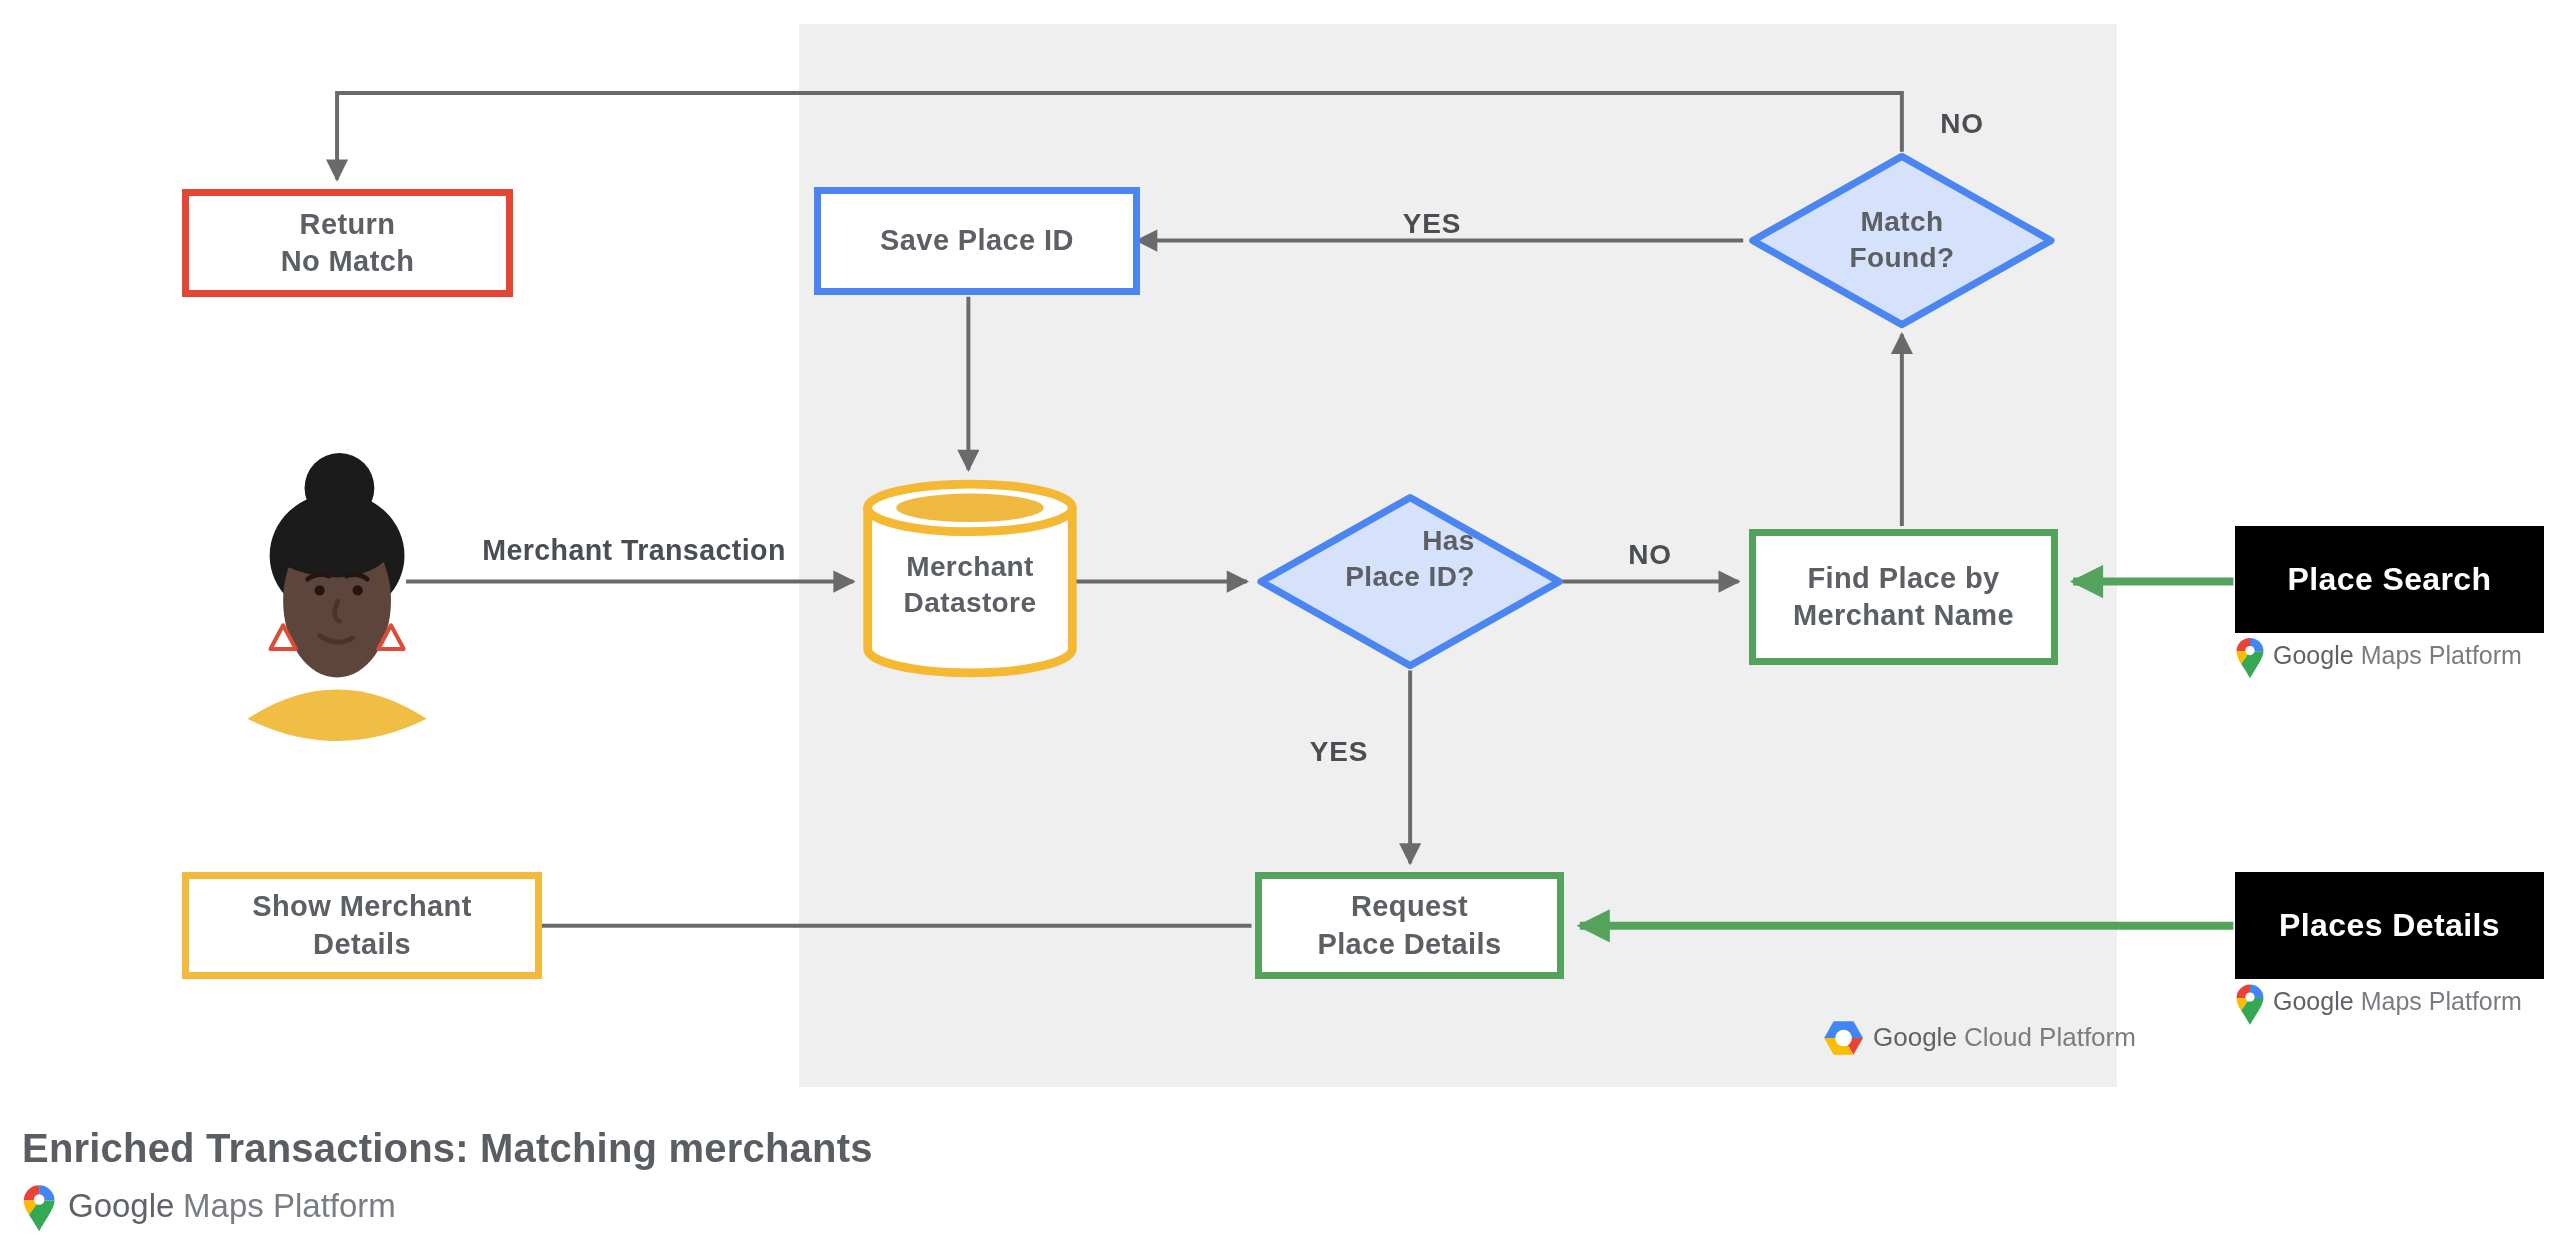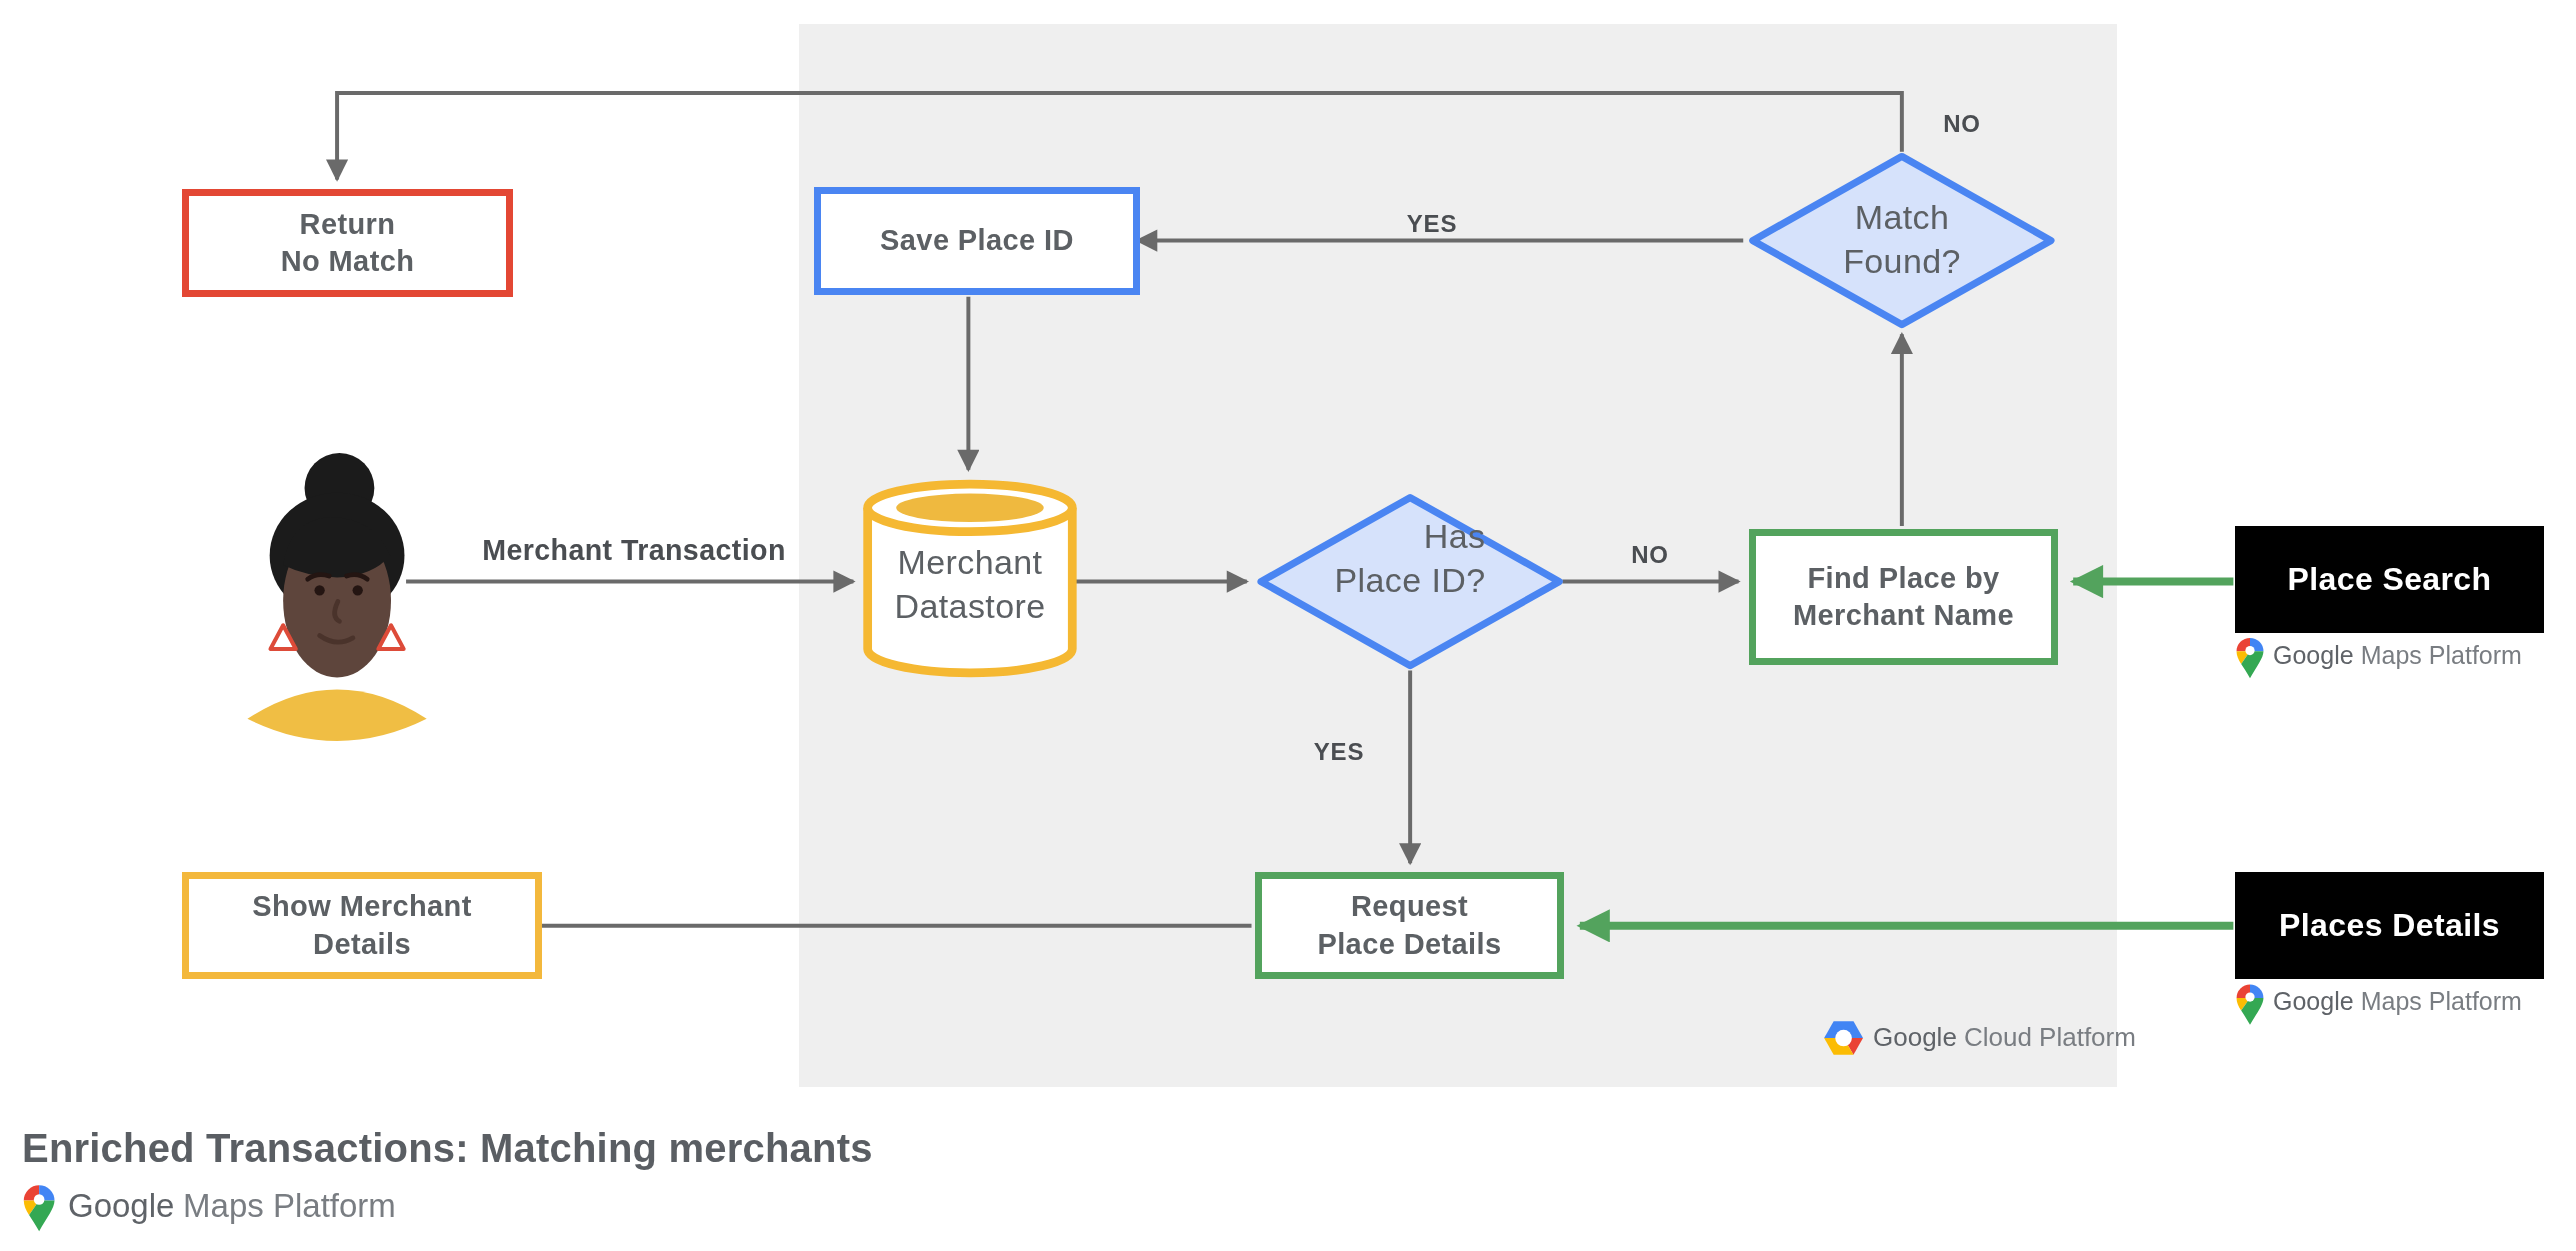--- a/index.html
+++ b/index.html
@@ -19,26 +19,26 @@
     font-weight:bold;font-size:29px;line-height:1.28;color:#5C6064;letter-spacing:0.4px;
   }
   .node.red{border:7.1px solid #E34734;}
   .node.blue{border:7.1px solid #4A85F2;}
   .node.green{border:7.1px solid #53A35D;}
   .node.yellow{border:7.1px solid #F3B83C;}
   .node.apibox{background:#000000;border:none;color:#ffffff;font-size:32px;}
   
   .flabel{
     position:absolute;transform:translate(-50%,-50%);
-    font-weight:bold;color:#4A4D51;font-size:24px;white-space:nowrap;letter-spacing:0.8px;
+    font-weight:bold;color:#4A4D51;font-size:28px;white-space:nowrap;letter-spacing:0.8px;
   }
   .flabel.big{font-size:28.6px;color:#4A4D51;letter-spacing:0.4px;}
   .dlabel{
     position:absolute;transform:translate(-50%,-50%);text-align:center;
-    font-weight:normal;font-size:34px;line-height:1.28;color:#5C6064;white-space:nowrap;letter-spacing:0.4px;
+    font-weight:bold;font-size:28px;line-height:1.28;color:#5C6064;white-space:nowrap;letter-spacing:0.4px;
   }
   
   .lockup{position:absolute;display:flex;align-items:flex-start;white-space:nowrap;}
   .lockup .gtxt{color:#5F6368;font-weight:500;}
   .lockup .ptxt{color:#797D82;font-weight:400;}
   .lockup.small{font-size:25px;}
   .lockup.small .gtxt{margin-left:11px;margin-right:7.1px;}
   .lockup.footer{font-size:33px;}
   .lockup.footer .gtxt{margin-left:16px;margin-right:8.7px;}
   .lockup.gcp{font-size:26px;}

